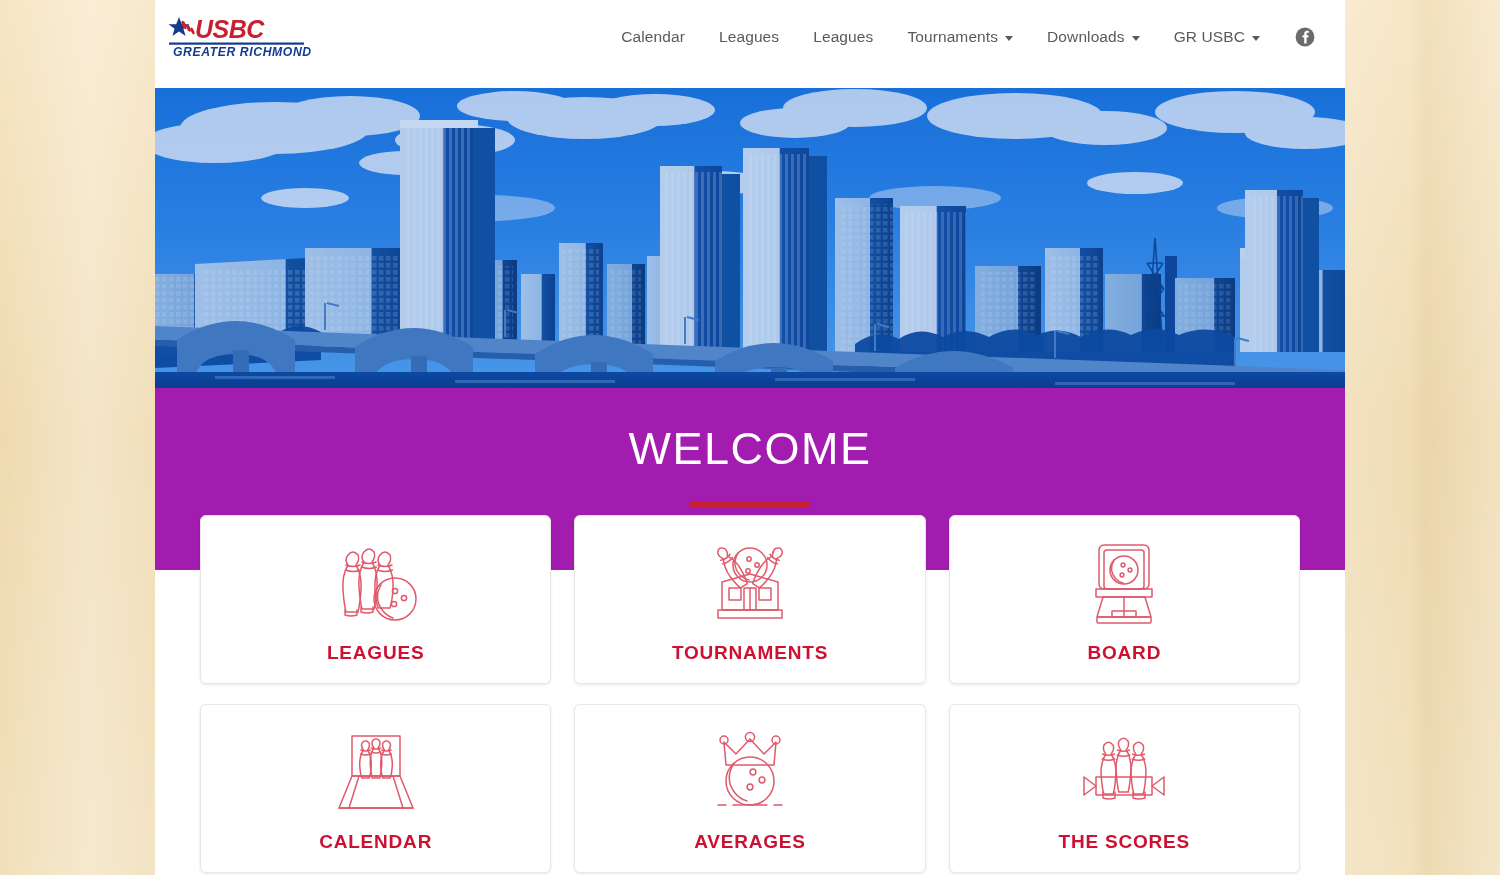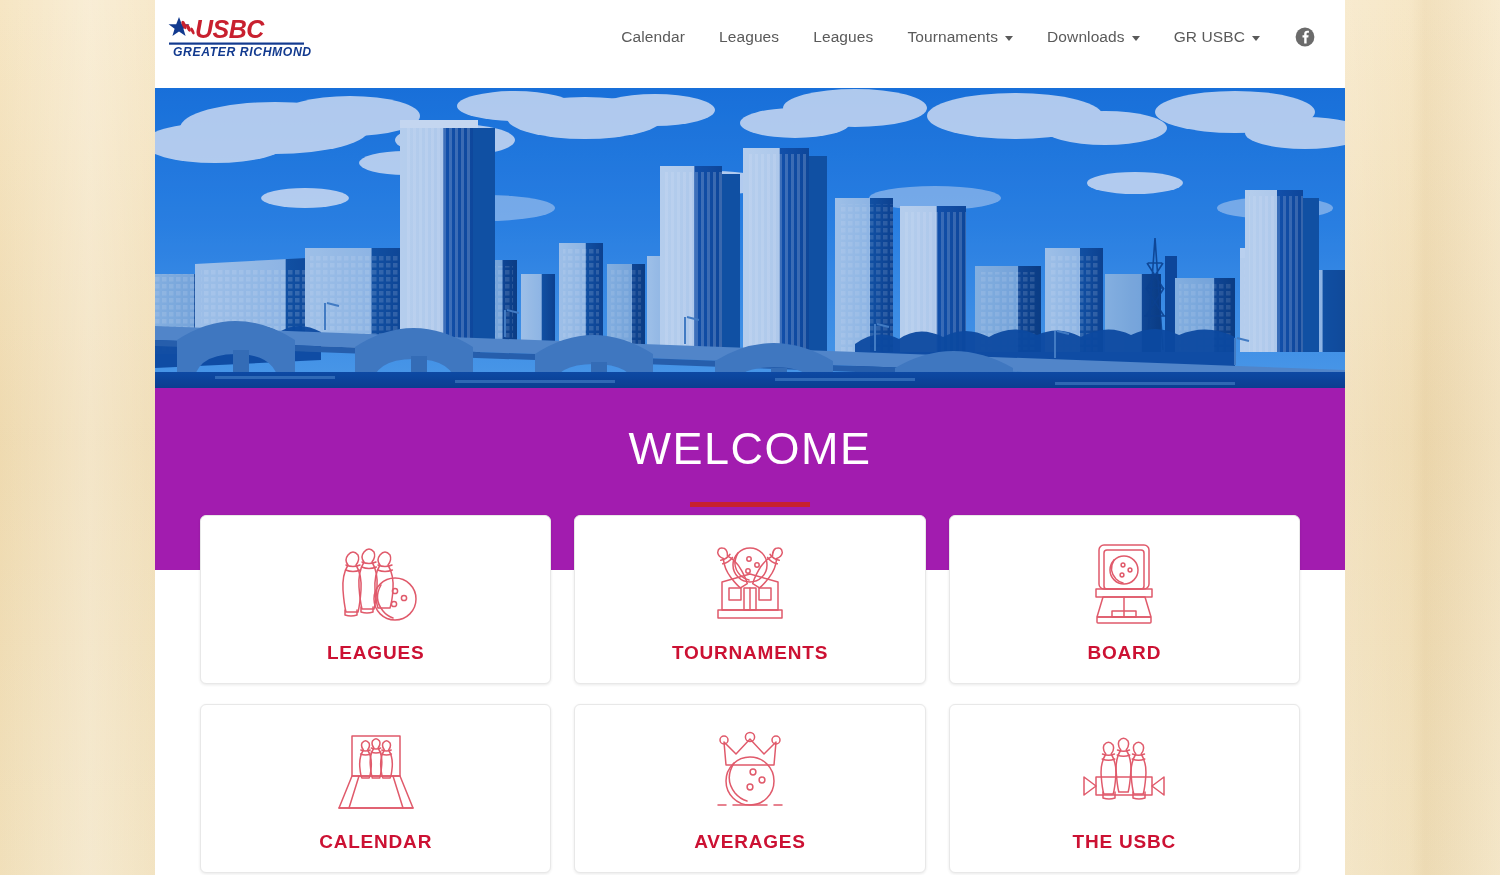--- a/index.html
+++ b/index.html
@@ -598,20 +598,20 @@
                 <path d="M52.2 26 q6.3 2.6 12.6 0"></path>
 
               <path d="M23 59 l0 6 q6 2 12 0 l0 -6"></path>
               <path d="M53 59 l0 6 q6 2 12 0 l0 -6"></path>
 
               <path d="M4 44 l12 9 l-12 9 l0 -18 Z"></path>
               <path d="M84 44 l-12 9 l12 9 l0 -18 Z"></path>
               <rect x="16" y="44" width="56" height="18"></rect>
             </svg>
           </span>
-          <span class="tile-label">THE USBC</span>
+          <span class="tile-label">THE SCORES</span>
         </a>
 
       </div>
     </div>
 
   </div>
 </div>
 
 </body></html>

